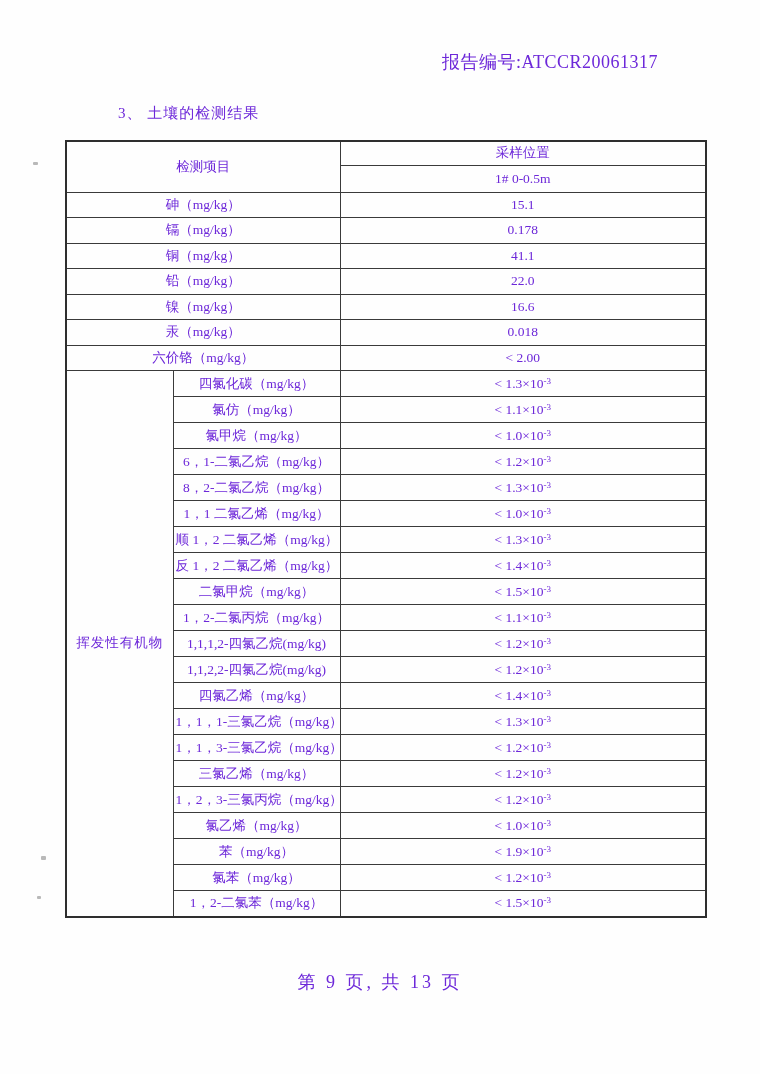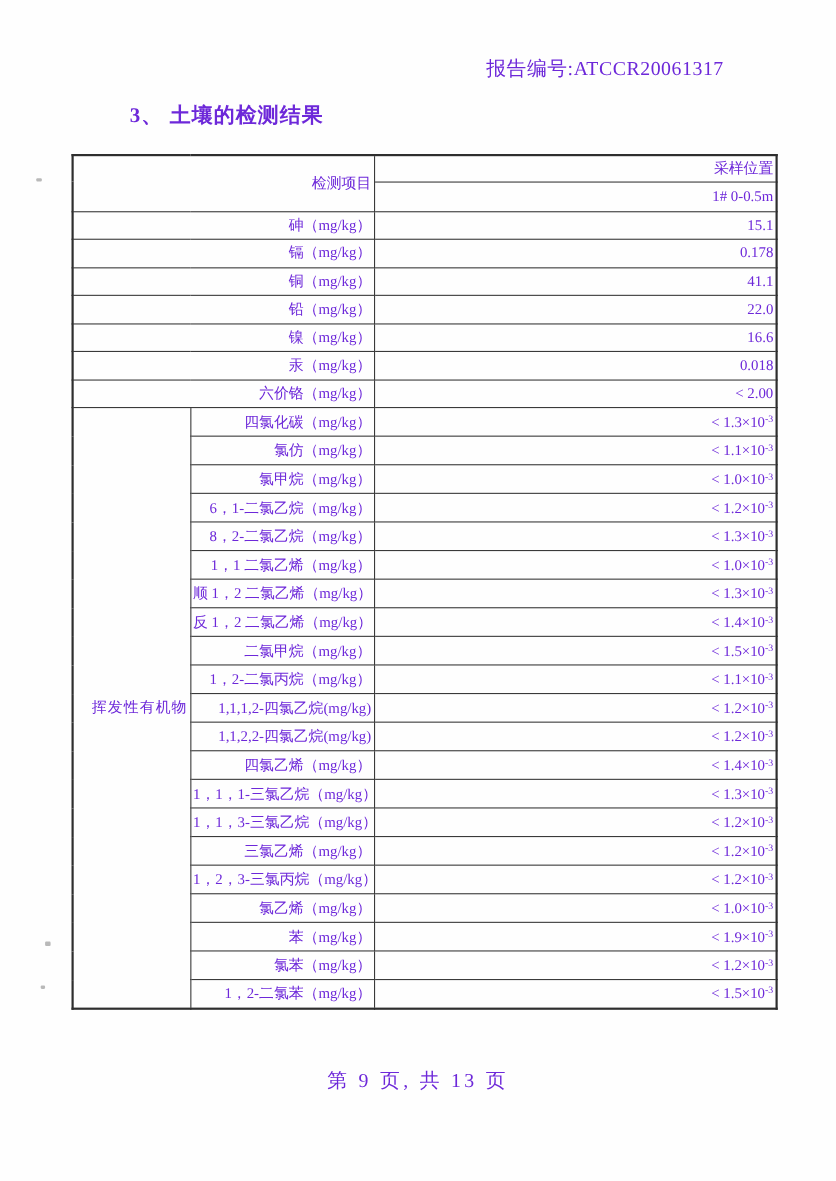--- a/index.html
+++ b/index.html
@@ -20,38 +20,38 @@
     position: absolute;
     left: 442px;
     top: 50px;
     font-size: 18px;
     letter-spacing: 0.5px;
     white-space: nowrap;
   }
   .section-title {
     position: absolute;
     left: 118px;
-    top: 92px;
-    font-size: 19px;
-    font-weight: bold;
+    top: 104px;
+    font-size: 15px;
+    font-weight: normal;
     letter-spacing: 1px;
     white-space: nowrap;
   }
   table.results {
     position: absolute;
     left: 65px;
     top: 140px;
     width: 640px;
     border-collapse: collapse;
     table-layout: fixed;
     border: 2px solid #2e2e2e;
   }
   table.results td {
     border: 1px solid #3a3a3a;
-    text-align: right;
+    text-align: center;
     vertical-align: middle;
     font-size: 13.5px;
     padding: 0 2px;
     overflow: hidden;
     white-space: nowrap;
   }
   tr.hdr1 { height: 24px; }
   tr.hdr2 { height: 27px; font-family: Liberation Serif, serif; }
   tr.metal { height: 25.5px; }
   tr.voc { height: 26px; }

